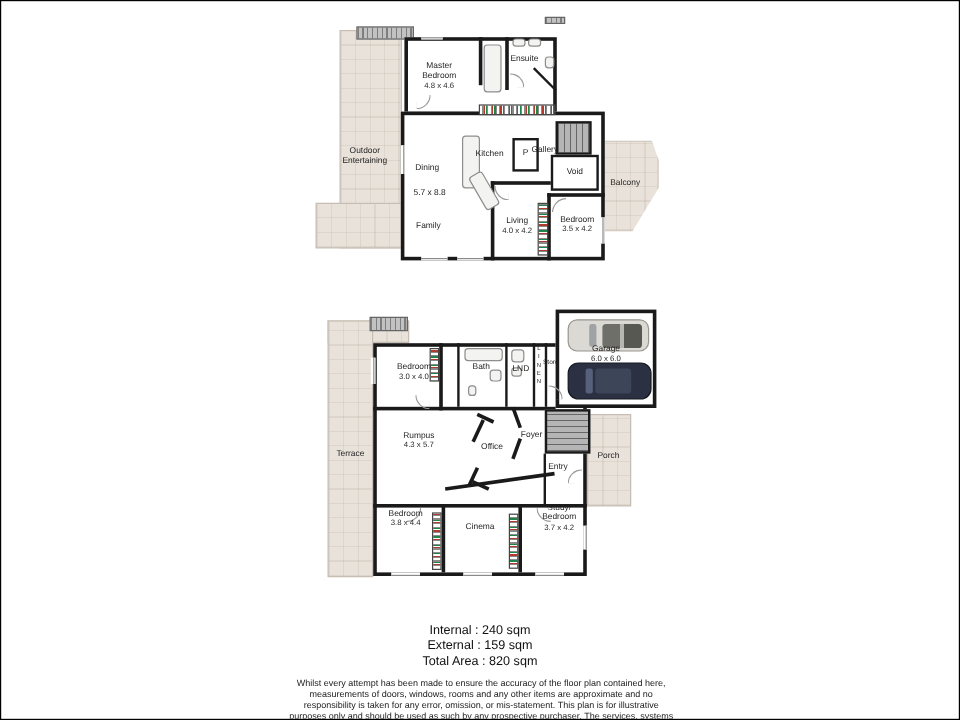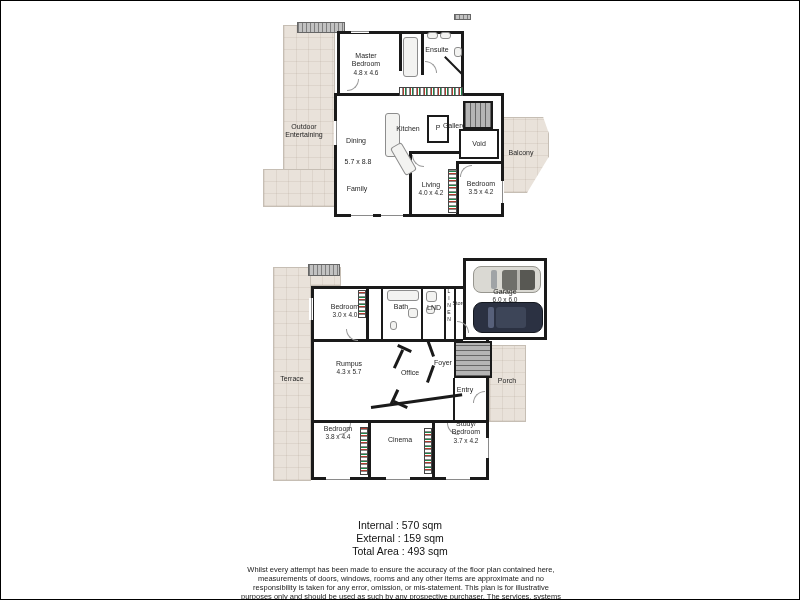--- a/index.html
+++ b/index.html
@@ -201,21 +201,21 @@
     </div>
     <div class="rlabel" style="left:149px;top:187px;">Cinema</div>
     <div class="rlabel" style="left:215px;top:179px;">
       <span class="blk">Study/</span>
       <span class="blk">Bedroom</span>
       <span class="dims">3.7 x 4.2</span>
     </div>
   </section>
 
   <div class="areas">
-    <div>Internal : 570 sqm</div>
+    <div>Internal : 240 sqm</div>
     <div>External : 159 sqm</div>
-    <div>Total Area : 493 sqm</div>
+    <div>Total Area : 820 sqm</div>
   </div>
   <p class="disclaimer"><span>Whilst every attempt has been made to ensure the accuracy of the floor plan contained here, measurements of doors, windows, rooms and any other items are approximate and no responsibility is taken for any error, omission, or mis-statement. This plan is for illustrative purposes only and should be used as such by any prospective purchaser. The services, systems and appliances shown have not been tested and no guarantee as to their operability or efficiency can be given.</span>
     
   </p>
 
 </div>
 
 </body></html>

